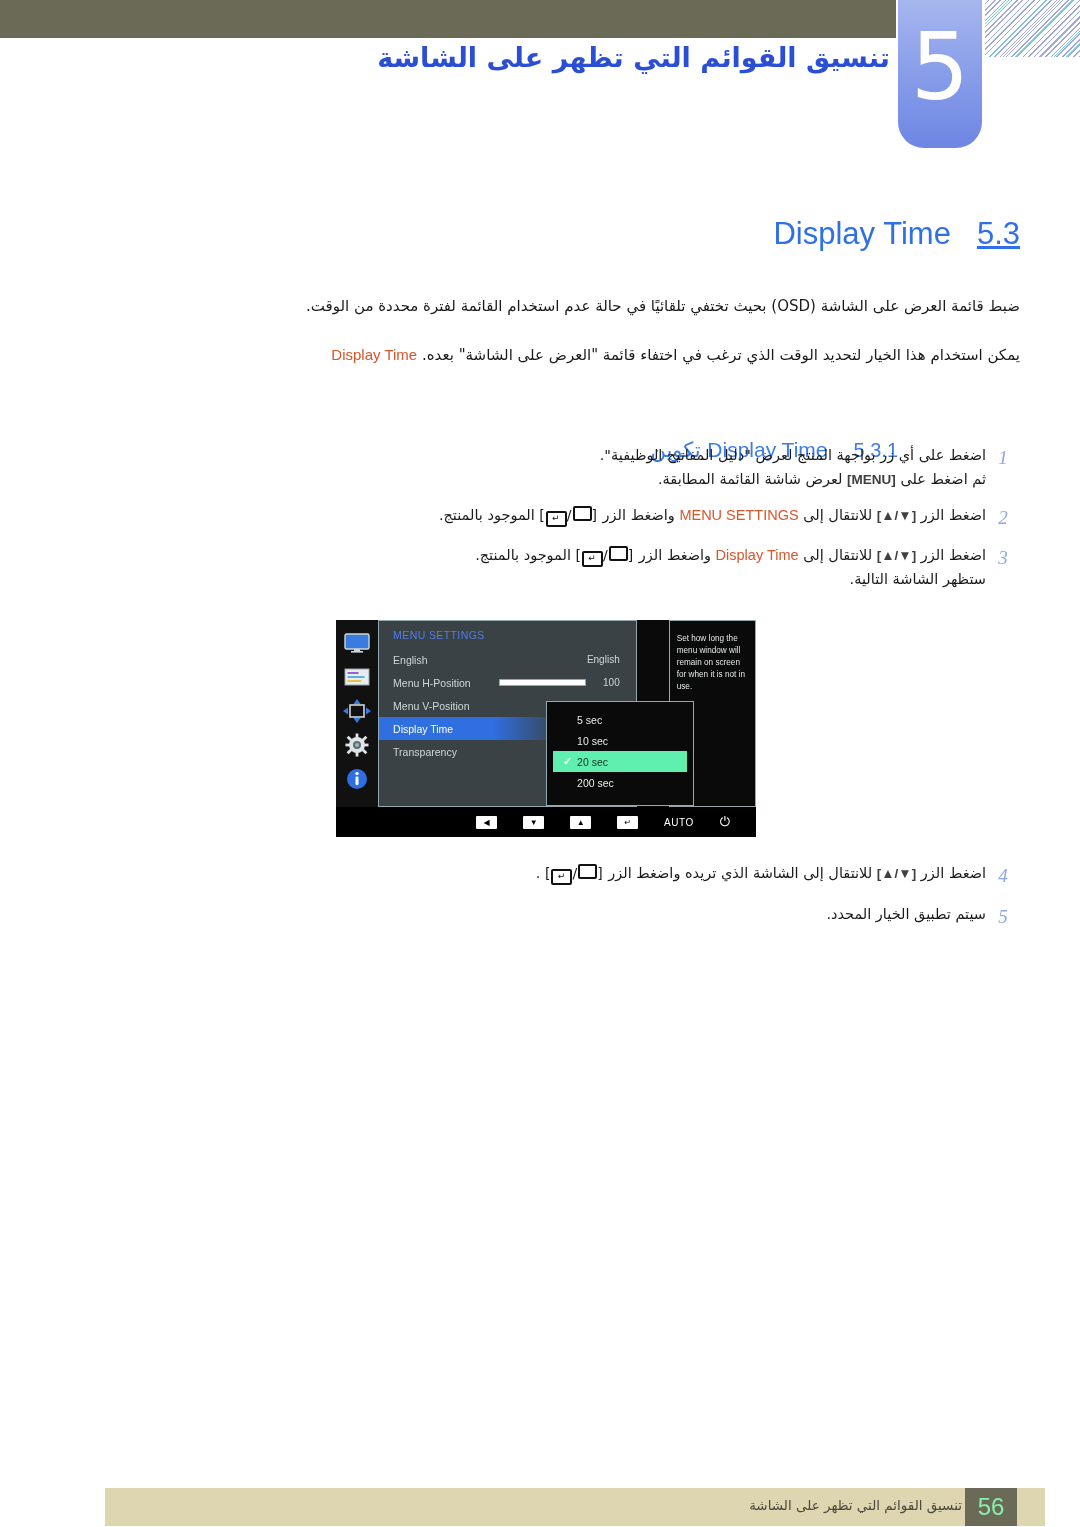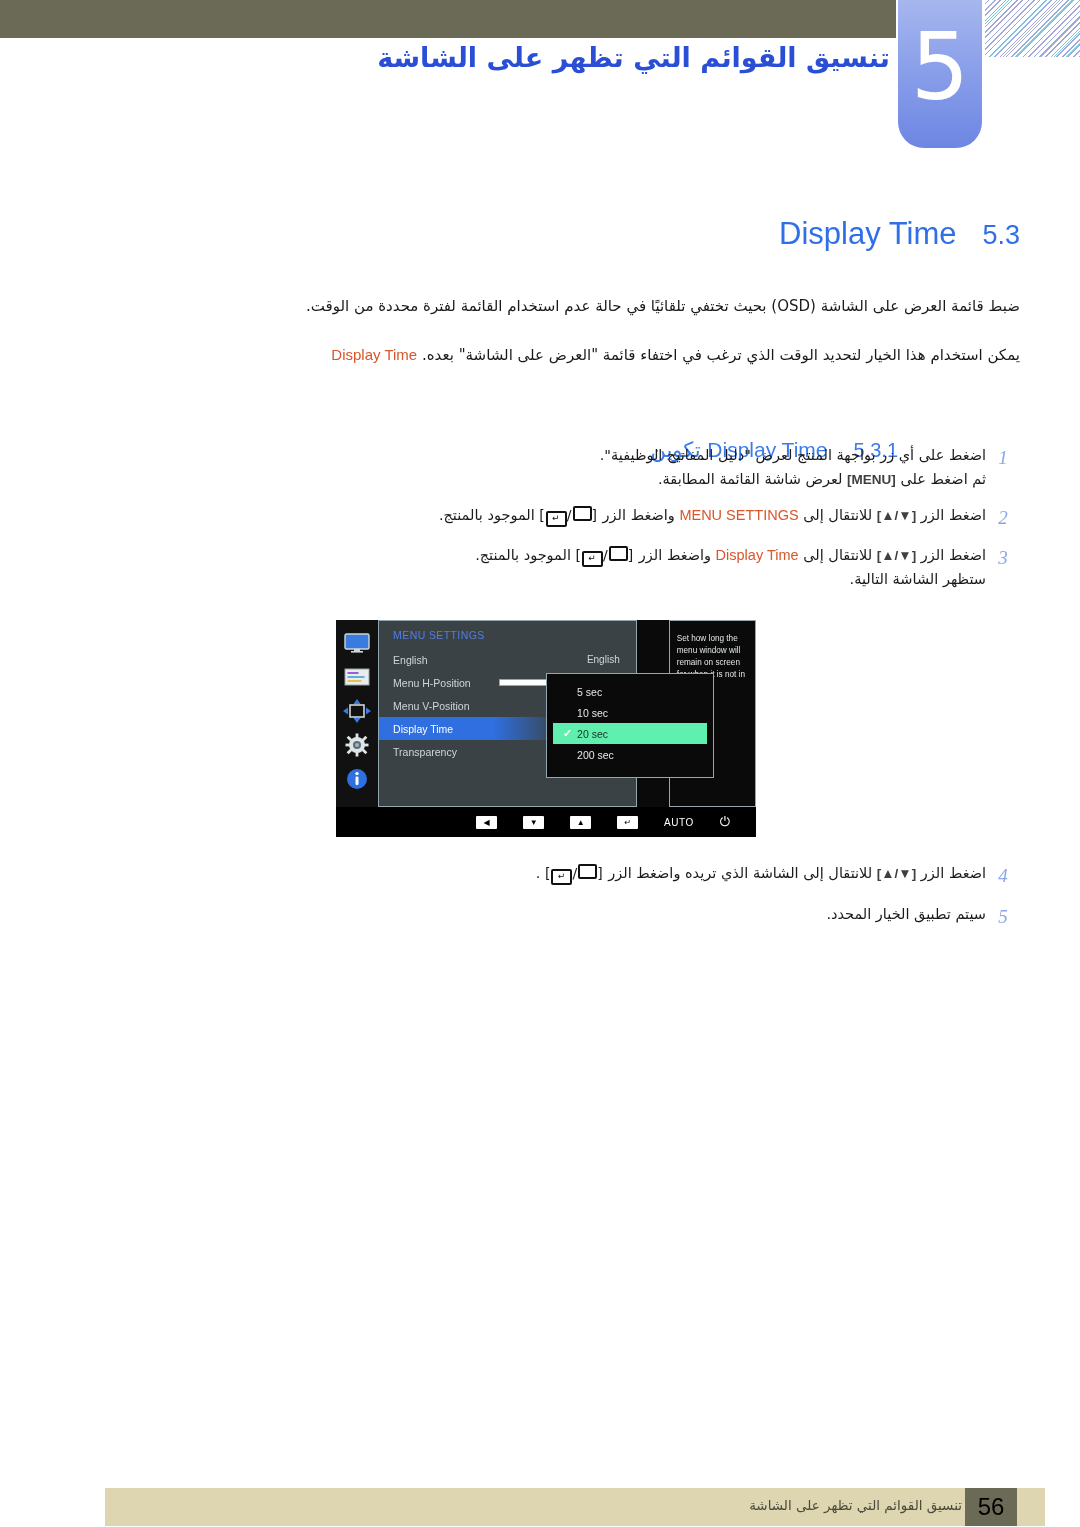--- a/index.html
+++ b/index.html
@@ -78,22 +78,23 @@
   .h1-row {
     position: absolute;
     right: 60px;
     top: 216px;
     display: flex;
     align-items: baseline;
     gap: 26px;
     color: #2f6fe8;
   }
   .h1-num {
-    font-size: 27px;
+    font-size: 31px;
     font-family: "Liberation Sans", sans-serif;
+    text-decoration: underline;
   }
   .h1-text {
     font-size: 31px;
     font-family: "Liberation Sans", sans-serif;
   }
 
   .h2-row {
     position: absolute;
     right: 182px;
     top: 390px;
@@ -303,22 +304,22 @@
     box-sizing: border-box;
     color: #e3e7e8;
     font-size: 8.2px;
     line-height: 1.45;
     padding: 12px 6px 0 7px;
     margin-left: 32px;
   }
   .osd-popup {
     position: absolute;
     left: 167px;
-    top: 52px;
-    width: 168px;
+    top: 80px;
+    width: 148px;
     height: 105px;
     background: #0a0a0a;
     border: 1px solid #93a8ae;
     box-sizing: border-box;
     padding: 7px 0 0 0;
   }
   .popup-item {
     height: 21px;
     display: flex;
     align-items: center;
@@ -392,21 +393,21 @@
     font-size: 13.5px;
     font-family: "DejaVu Sans", sans-serif;
   }
   .footer-page {
     position: absolute;
     left: 965px;
     top: 1488px;
     width: 52px;
     height: 38px;
     background: #6b6a56;
-    color: #000000;
+    color: #86efac;
     font-size: 24px;
     display: flex;
     align-items: center;
     justify-content: center;
     font-family: "Liberation Sans", sans-serif;
   }
 </style>
 </head>
 <body>
 

